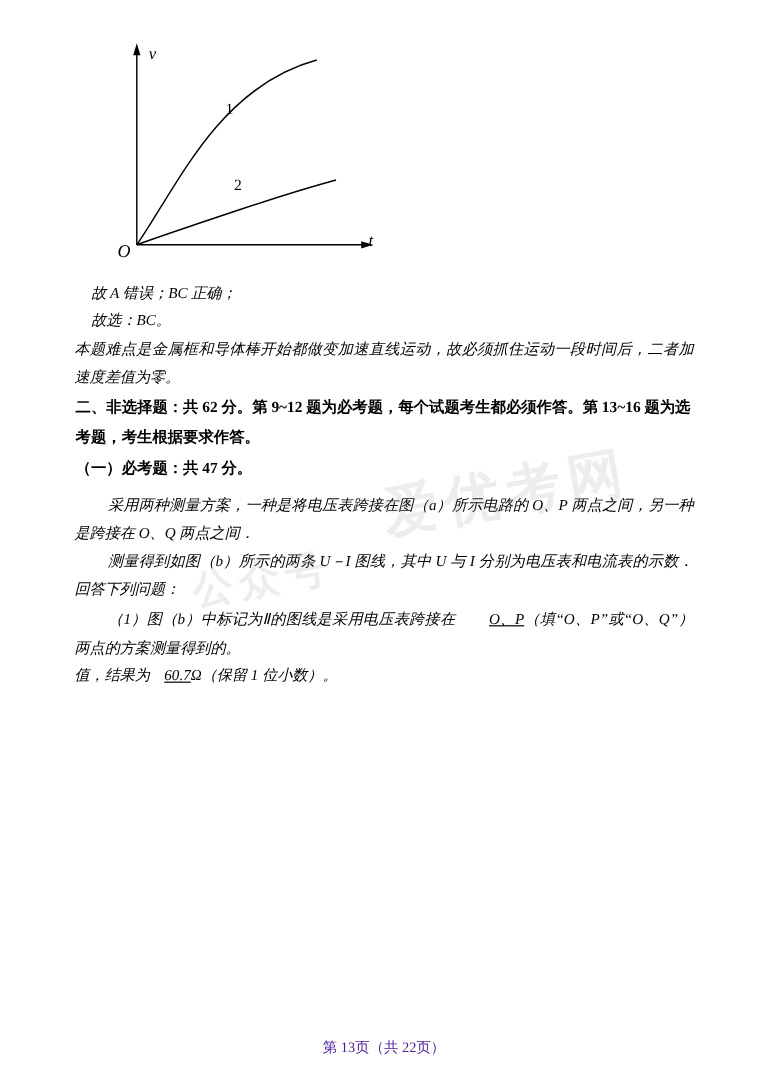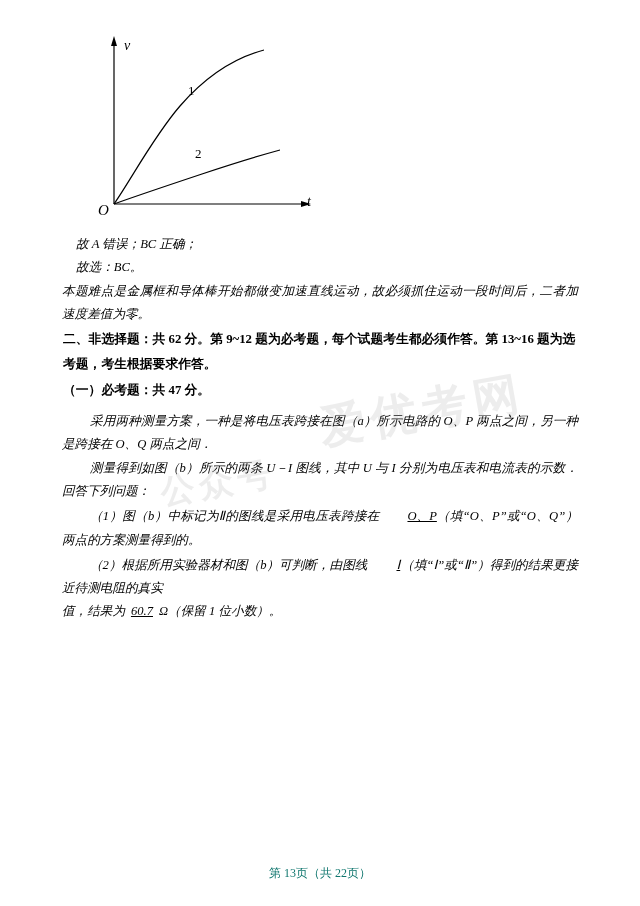--- a/index.html
+++ b/index.html
@@ -50,21 +50,21 @@
   .sec-title {
     font-size: 12.8px;
     font-weight: bold;
     line-height: 1.95;
     margin: 1px;
   }
   .nbsp-u {
     display: inline-block;
     text-decoration: underline;
     min-width: 34px;
-    text-align: center;
+    text-align: right;
   }
   .block-q { margin-top: 2px; }
   
   .watermark {
     position: absolute;
     left: 0;
     top: 0;
     width: 640px;
     height: 906px;
     pointer-events: none;
@@ -92,21 +92,21 @@
     transform: rotate(-10deg);
   }
   
   .footer {
     position: absolute;
     left: 0;
     bottom: 52px;
     width: 640px;
     text-align: center;
     font-size: 12px;
-    color: #0f766e;
+    color: #4c1d95;
   }
   .spacer-sm { height: 6px; }
 </style>
 </head>
 <body>
 
 <div class="page">
 
   <div class="figure">
     <svg width="516" height="205" viewBox="0 0 516 205">
@@ -136,21 +136,20 @@
   <p class="sec-title">二、非选择题：共 62 分。第 9~12 题为必考题，每个试题考生都必须作答。第 13~16 题为选考题，考生根据要求作答。</p>
   <p class="sec-title">（一）必考题：共 47 分。</p>
 
   <div class="spacer-sm"></div>
 
   <p class="para indent2">采用两种测量方案，一种是将电压表跨接在图（a）所示电路的 O、P 两点之间，另一种是跨接在 O、Q 两点之间．</p>
   <p class="para indent2">测量得到如图（b）所示的两条 U－I 图线，其中 U 与 I 分别为电压表和电流表的示数．回答下列问题：</p>
 
   <p class="para indent2 block-q"><span>（1）</span><span>图（b）中标记为Ⅱ的图线是采用电压表跨接在</span><span class="nbsp-u">O、P</span><span>（填“O、P”或“O、Q”）两点的方案测量得到的。</span></p>
 
-  <p class="para indent2 block-q"><span>（2）</span><span>根据所用实验器材和图（b）可判断，由图线</span><span class="nbsp-u">Ⅰ</span><span>（填“Ⅰ”或“Ⅱ”）得到的结果更接近待测电阻的真实</span></p>
   <p class="para"><span>值，结果为</span><span class="nbsp-u">60.7</span><span>Ω（保留 1 位小数）。</span></p>
 
 
   <div class="watermark">
     <span class="wm-text wm1">爱优考网</span>
     <span class="wm-text wm2">公众号</span>
   </div>
 
   <div class="footer">
     <span>第 13页（共 22页）</span>

